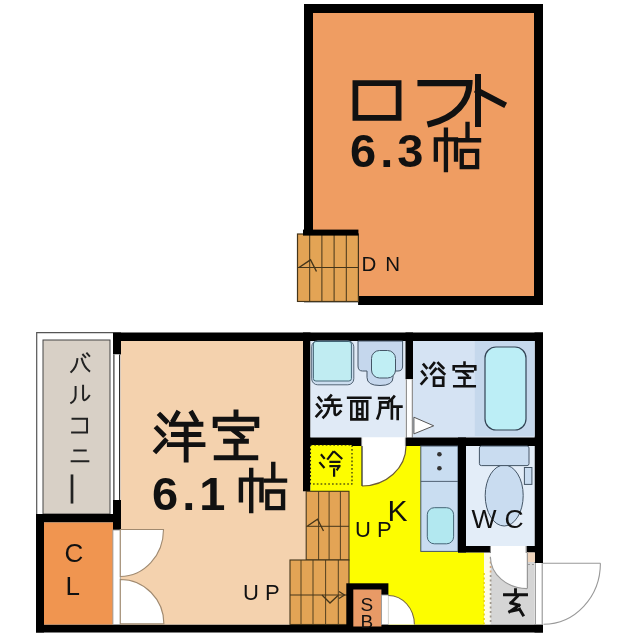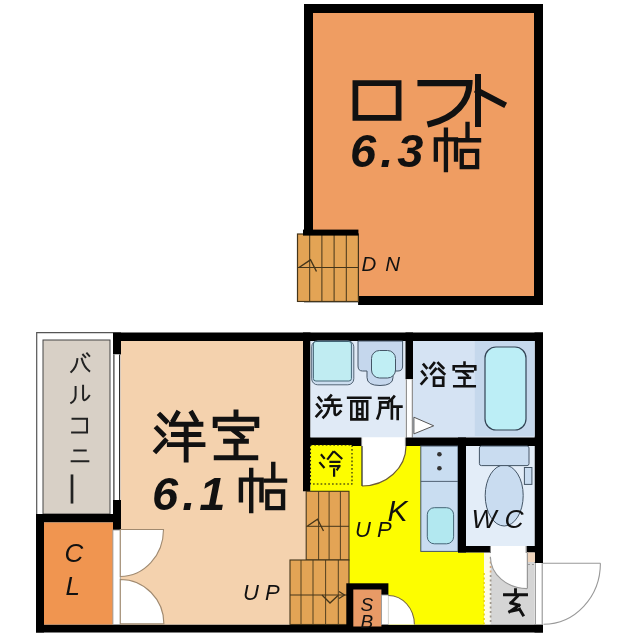--- a/index.html
+++ b/index.html
@@ -1,16 +1,16 @@
 <!DOCTYPE html>
 <html><head>
 <meta charset="utf-8">
 <style>
 html,body{margin:0;padding:0;background:#fff;}
-#plan{width:564px;height:640px;position:relative;font-style:italic;}
+#plan{width:564px;height:640px;position:relative;}
 text{font-family:"Liberation Sans",sans-serif;fill:#111;}
 </style>
 </head>
 <body>
 <div id="plan">
 <svg width="640" height="640" viewBox="0 0 640 640">
 <defs>
 <g id="g-ro" stroke="#111" fill="none" stroke-width="12" stroke-linecap="square">
   <path d="M5,13 H95 V85 H5 Z"></path>
 </g>

